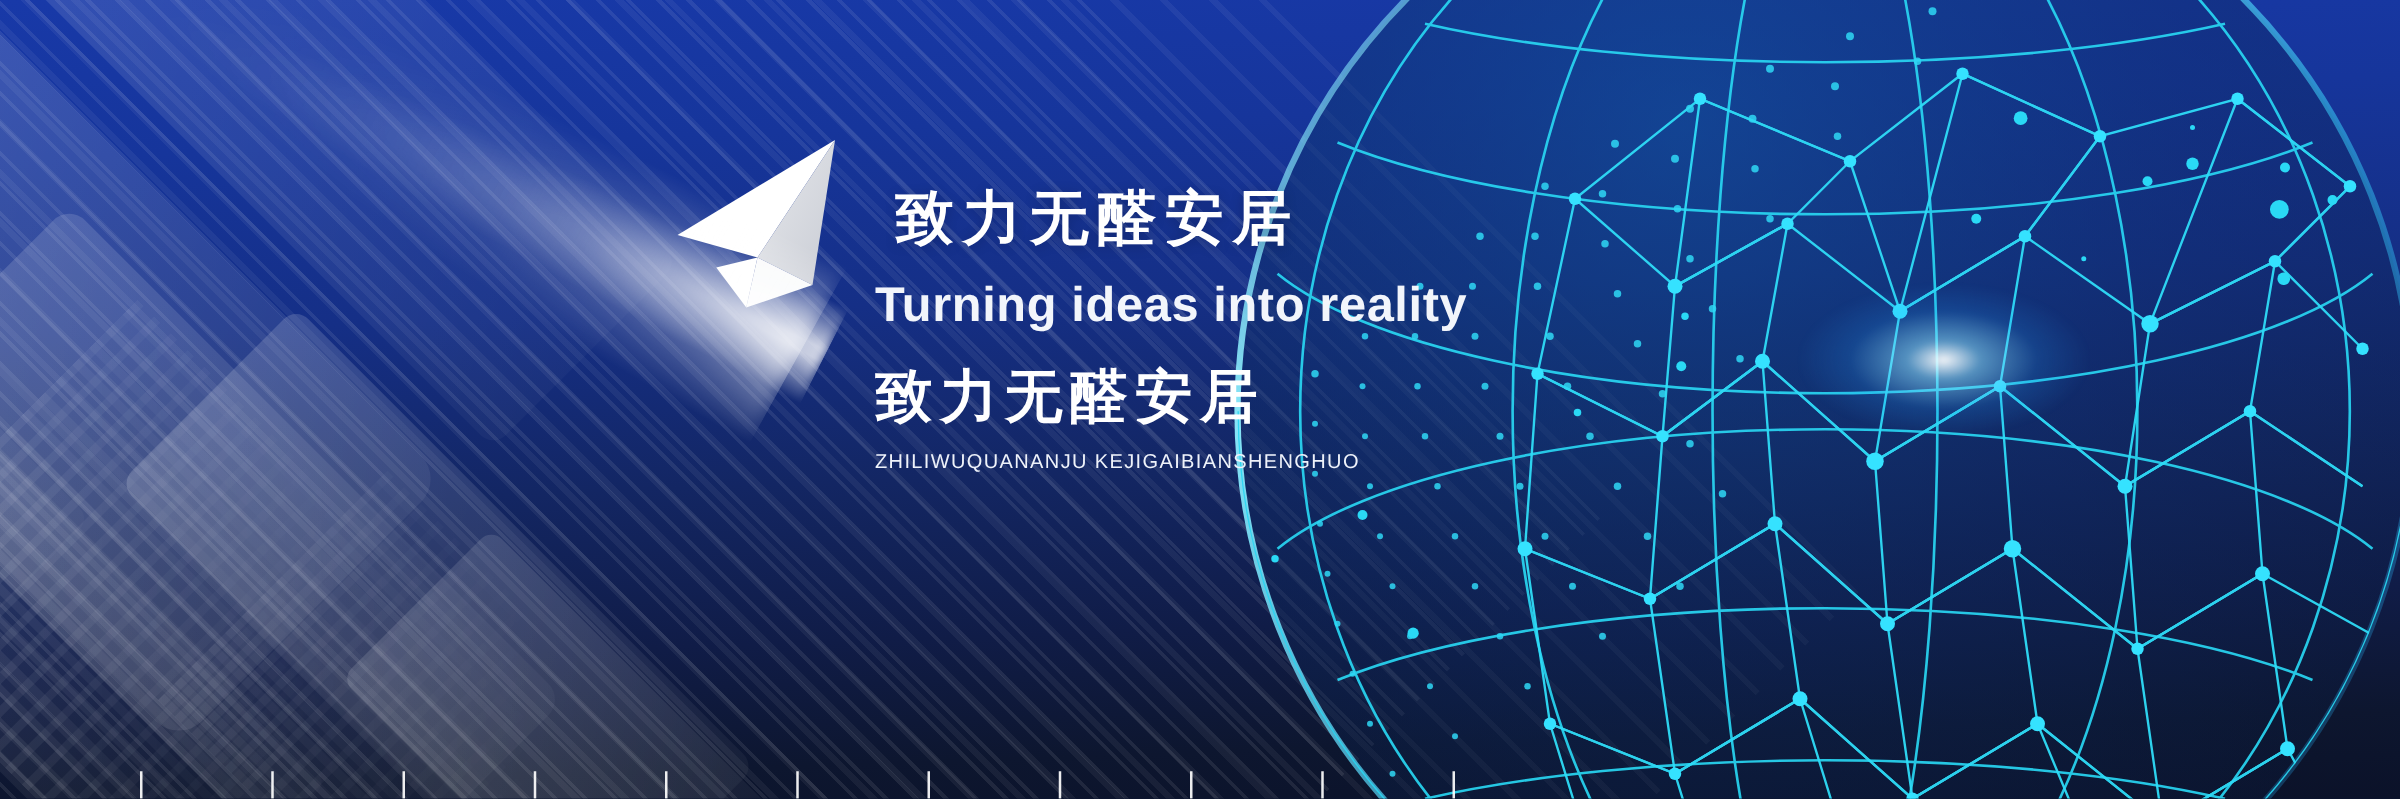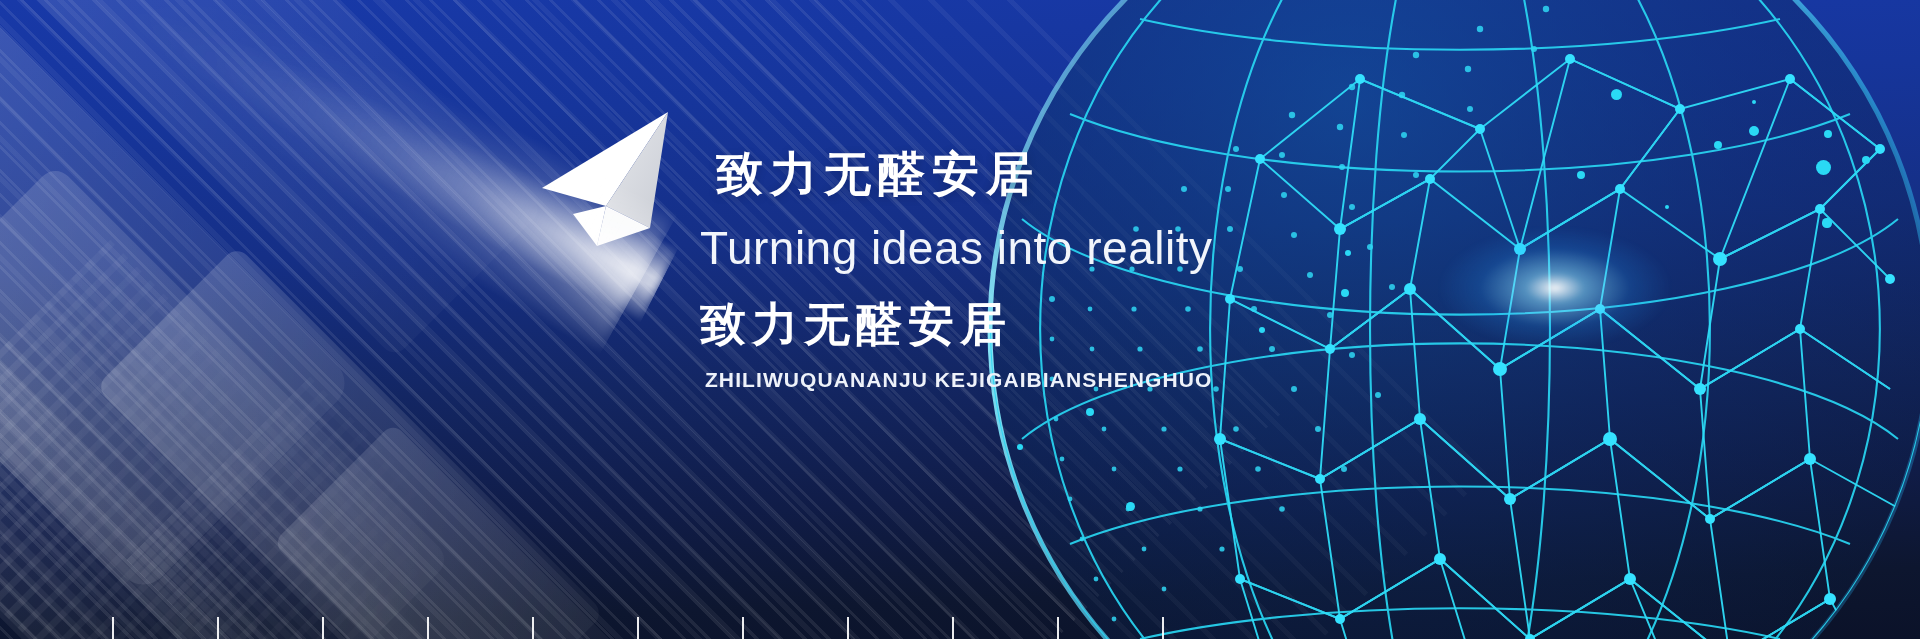--- a/index.html
+++ b/index.html
@@ -105,30 +105,30 @@
   }
   .star{position:absolute;border-radius:50%;background:#2ad9f5;}
 
   
   .copy{position:absolute;left:700px;top:150px;color:#fff;}
   .h-cn{
     font-size:47px;font-weight:700;letter-spacing:7px;line-height:1;
     margin:0 0 28px 16px;text-shadow:0 2px 10px rgba(0,0,0,.2);
   }
   .h-en{
-    font-size:46px;font-weight:400;line-height:1;letter-spacing:.5px;
+    font-size:39px;font-weight:700;line-height:1;letter-spacing:.5px;
     margin:0 0 30px 0;color:#f2f5fb;
   }
   .h-cn2{
     font-size:46px;font-weight:700;letter-spacing:6px;line-height:1;
     margin:0 0 22px 0;
   }
   .h-py{
-    font-size:21px;font-weight:700;letter-spacing:1.1px;line-height:1;
-    margin:0;color:#eef2fa;text-align:right;
+    font-size:16px;font-weight:400;letter-spacing:1.1px;line-height:1;
+    margin:0;color:#eef2fa;
   }
 
   
   .ticks{position:absolute;left:0;bottom:0;width:1920px;height:24px;}
   .tick{position:absolute;bottom:0;width:2px;height:22px;background:#ffffff;opacity:.92;}
 </style>
 </head>
 <body>
 
 <div id="banner">

